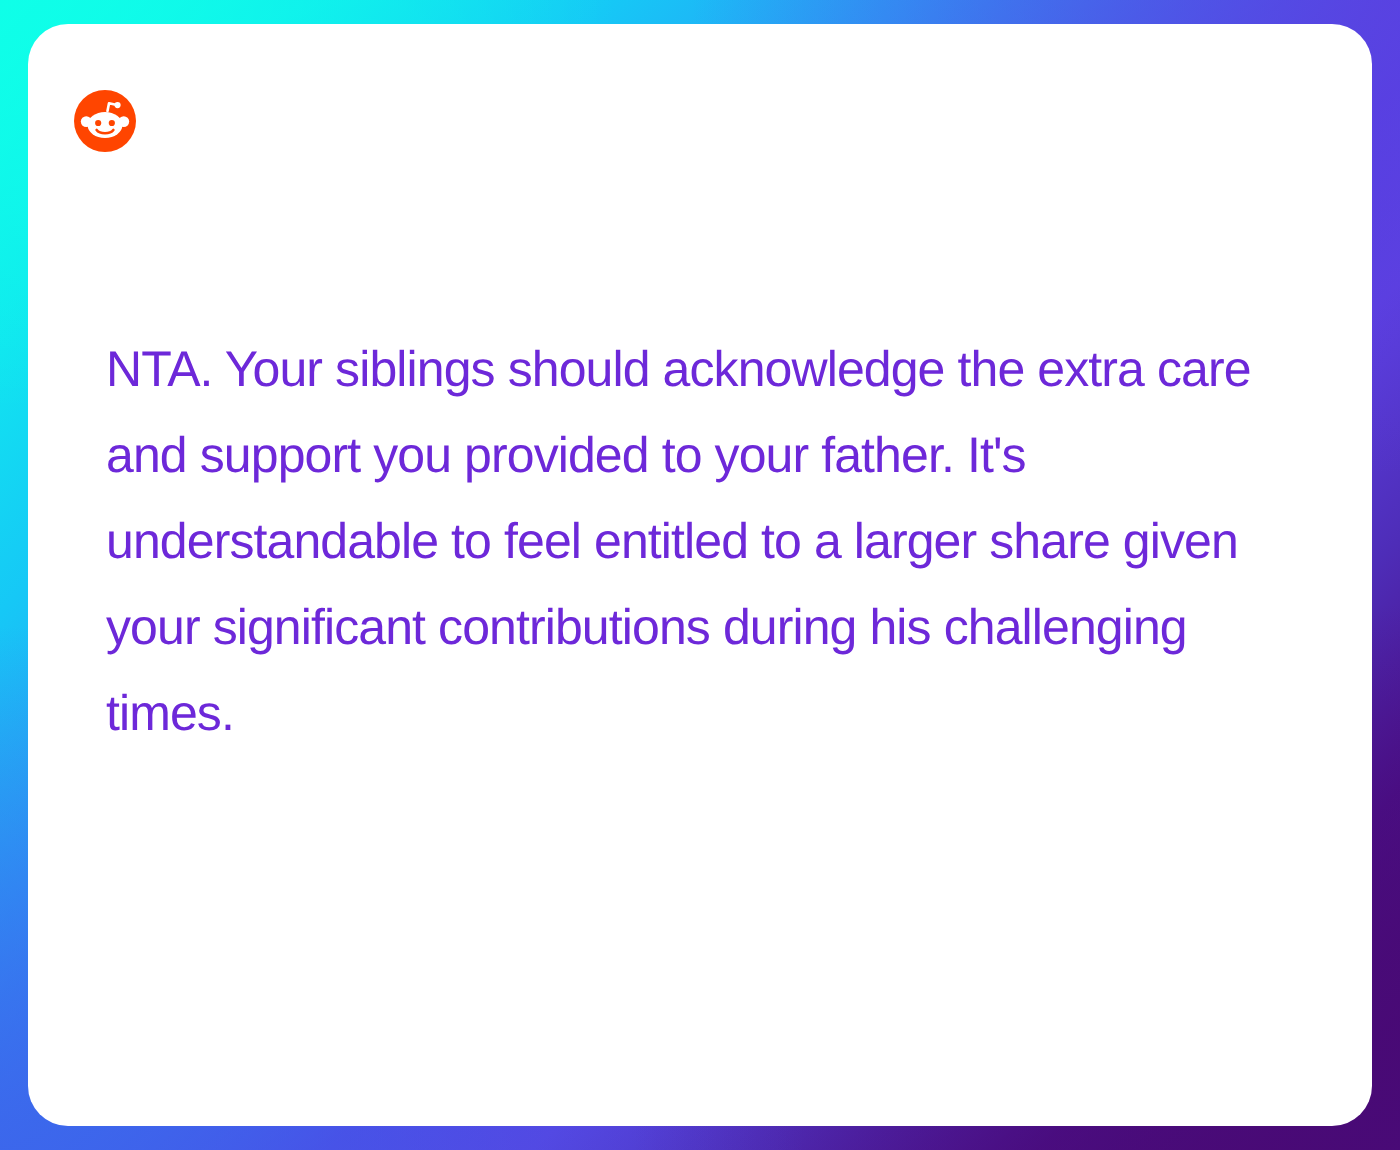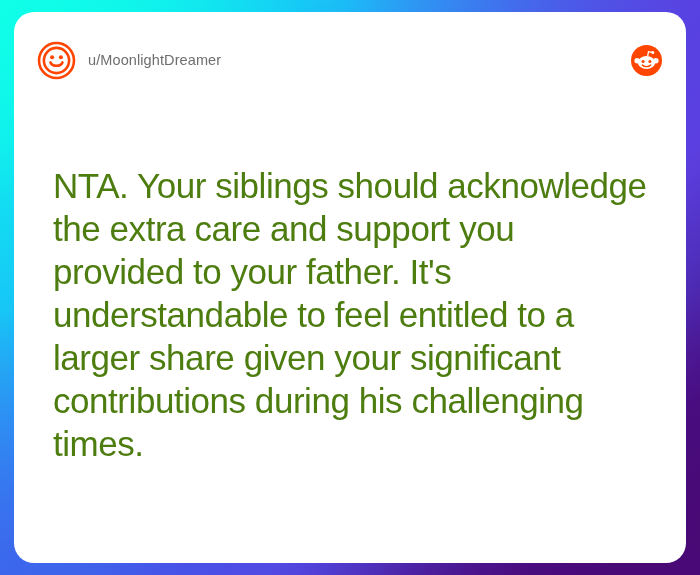--- a/index.html
+++ b/index.html
@@ -102,50 +102,38 @@
 
   
   .card-body {
     position: absolute;
     left: 39px;
     top: 152px;
     right: 36px;
   }
   .comment-text {
     font-family: "Liberation Sans", sans-serif;
-    font-size: 35px;
+    font-size: 25px;
     font-weight: 300;
     line-height: 43px;
     letter-spacing: -0.45px;
-    color: #4d7c0f;
+    color: #6d28d9;
     margin: 0;
     white-space: pre-line;
   }
 </style>
 </head>
 <body>
 
 <div id="gradient-backdrop">
 
   <div id="comment-card">
 
     <div class="card-header">
 
-      <div class="author-block">
-
-        <svg class="avatar" viewBox="0 0 48 48" aria-hidden="true">
-          <circle cx="24" cy="24" r="21.5" fill="none" stroke="#FF4500" stroke-width="3.2"></circle>
-          <circle cx="24" cy="24" r="15.5" fill="none" stroke="#FF4500" stroke-width="3.2"></circle>
-          <circle cx="18.6" cy="20" r="2.5" fill="#FF4500"></circle>
-          <circle cx="29.4" cy="20" r="2.5" fill="#FF4500"></circle>
-          <path d="M16.6 26.4 C18.6 31.8, 29.4 31.8, 31.4 26.4" fill="none" stroke="#FF4500" stroke-width="3.2" stroke-linecap="round"></path>
-        </svg>
-
-        <span class="author-name">u/MoonlightDreamer</span>
-      </div>
 
       <svg class="brand-logo" viewBox="0 0 40 40" aria-hidden="true">
         <circle cx="20" cy="20" r="20" fill="#FF4500"></circle>
 
         <path d="M21.6 13.6 L22.6 8.6 L27.0 9.5" fill="none" stroke="#FFFFFF" stroke-width="1.7" stroke-linecap="round" stroke-linejoin="round"></path>
         <circle cx="28.1" cy="9.7" r="2.0" fill="#FFFFFF"></circle>
 
         <ellipse cx="20" cy="22.6" rx="11.2" ry="8.4" fill="#FFFFFF"></ellipse>
 
         <circle cx="7.9" cy="20.4" r="3.5" fill="#FFFFFF"></circle>

